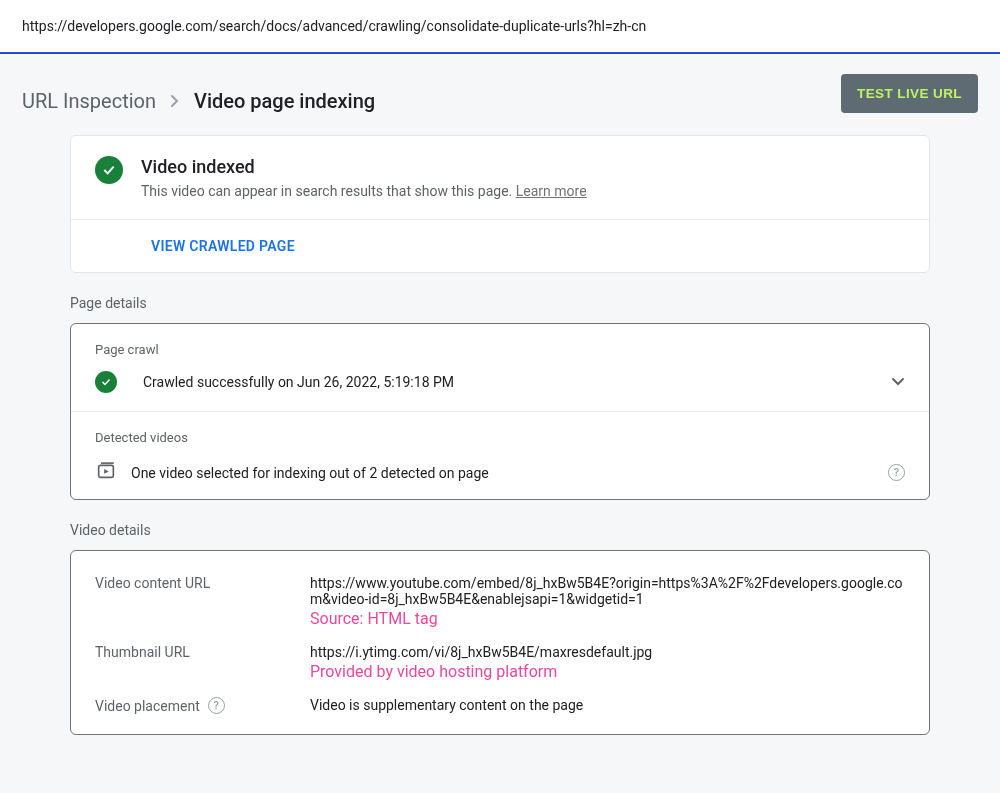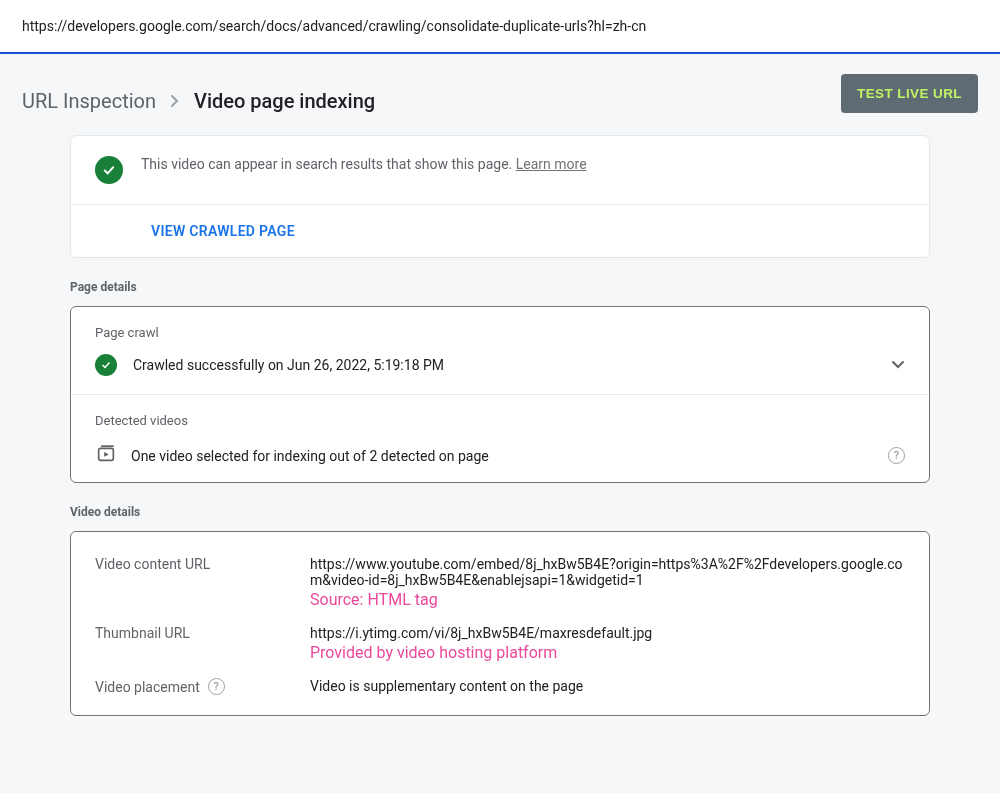--- a/index.html
+++ b/index.html
@@ -75,36 +75,36 @@
   .action-row { padding: 18px 24px 18px 80px; }
   .action-link {
     color: #1a73e8;
     font-size: 14px;
     font-weight: 600;
     letter-spacing: 0.3px;
     cursor: pointer;
   }
   .section-heading {
     color: #5f6368;
-    font-size: 12px;
-    font-weight: 700;
+    font-size: 14px;
+    font-weight: 400;
     margin: 12px 0 12px 0;
   }
   .sub-card {
     background: #fff;
     border: 1px solid #737373;
     border-radius: 6px;
     margin-bottom: 22px;
   }
   .sub-block { padding: 18px 24px; }
   .sub-label { color: #5f6368; font-size: 13px; margin-bottom: 14px; }
   .crawl-line {
     display: flex;
     align-items: center;
-    gap: 16px;
+    gap: 26px;
   }
   .crawl-text { color: #202124; font-size: 14px; flex: 1; }
   .expand-chevron { color: #5f6368; cursor: pointer; }
   .video-line { display: flex; align-items: flex-end; gap: 14px; }
   .video-icon-outline {
     width: 22px; height: 22px; flex: none;
     display: flex; align-items: center; justify-content: center;
     color: #5f6368;
   }
   .help-icon {
@@ -150,20 +150,21 @@
 <div class="content">
 
   <div class="card">
     <div class="summary-row">
       <div class="check-badge">
         <svg viewBox="0 0 24 24">
             <path d="M5 12 L10 17 L19 7"></path>
           </svg>
       </div>
       <div>
+        <div class="summary-title">Video indexed</div>
         <div class="summary-sub">
           <span>This video can appear in search results that show this page. </span><a>Learn more</a>
         </div>
       </div>
     </div>
     <div class="card-divider"></div>
     <div class="action-row">
       <span class="action-link">VIEW CRAWLED PAGE</span>
     </div>
   </div>

